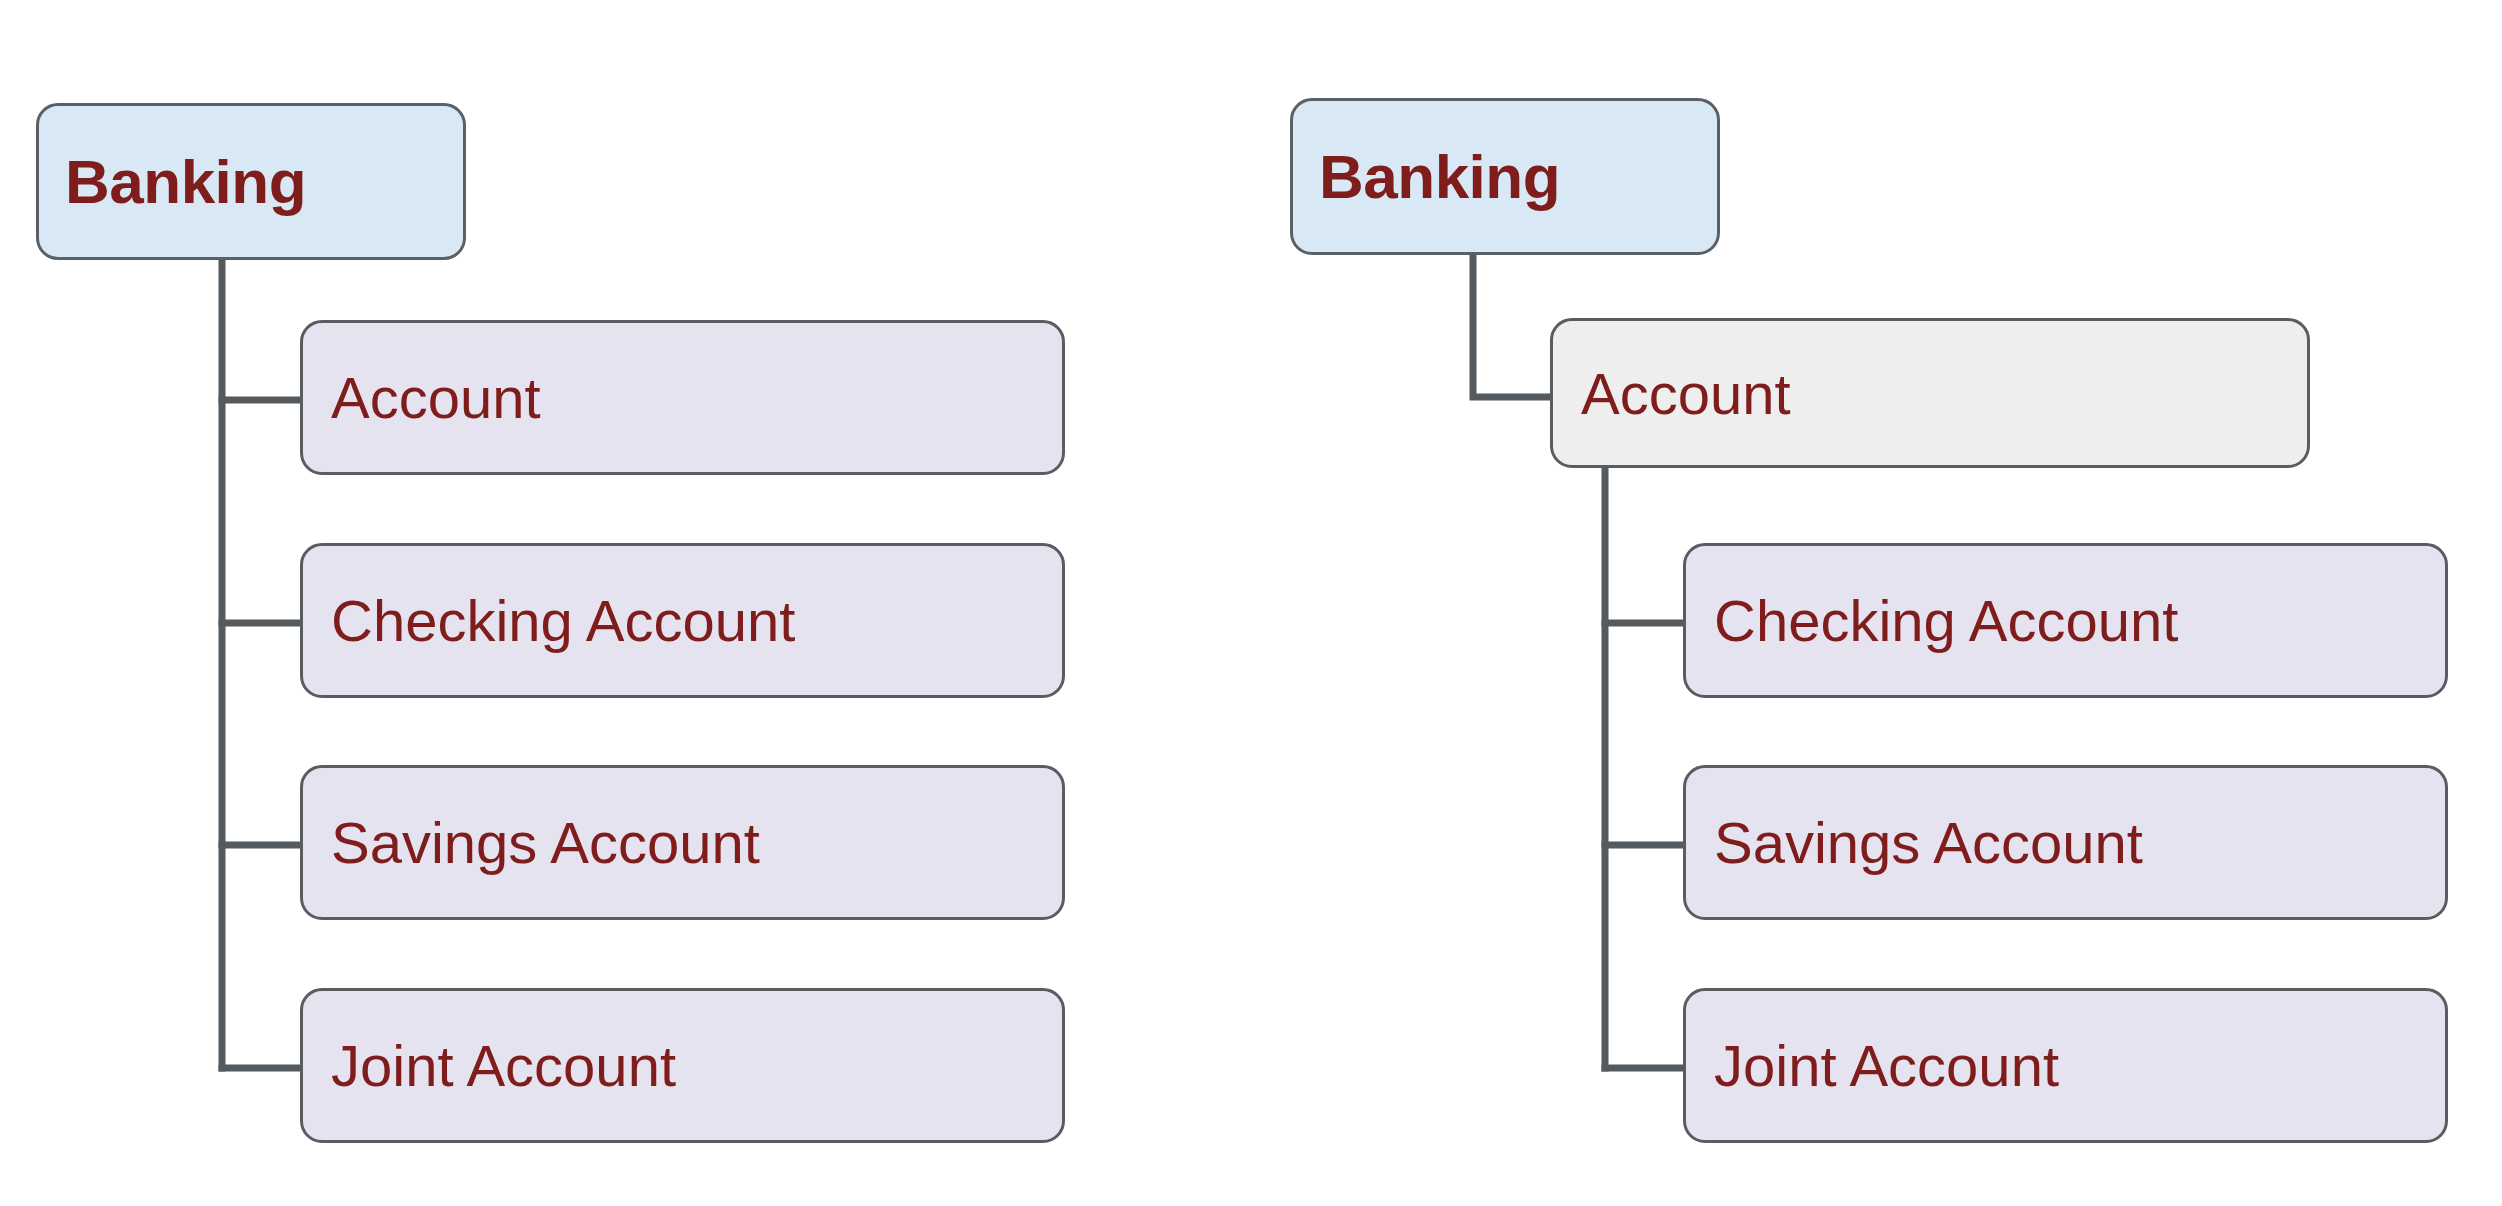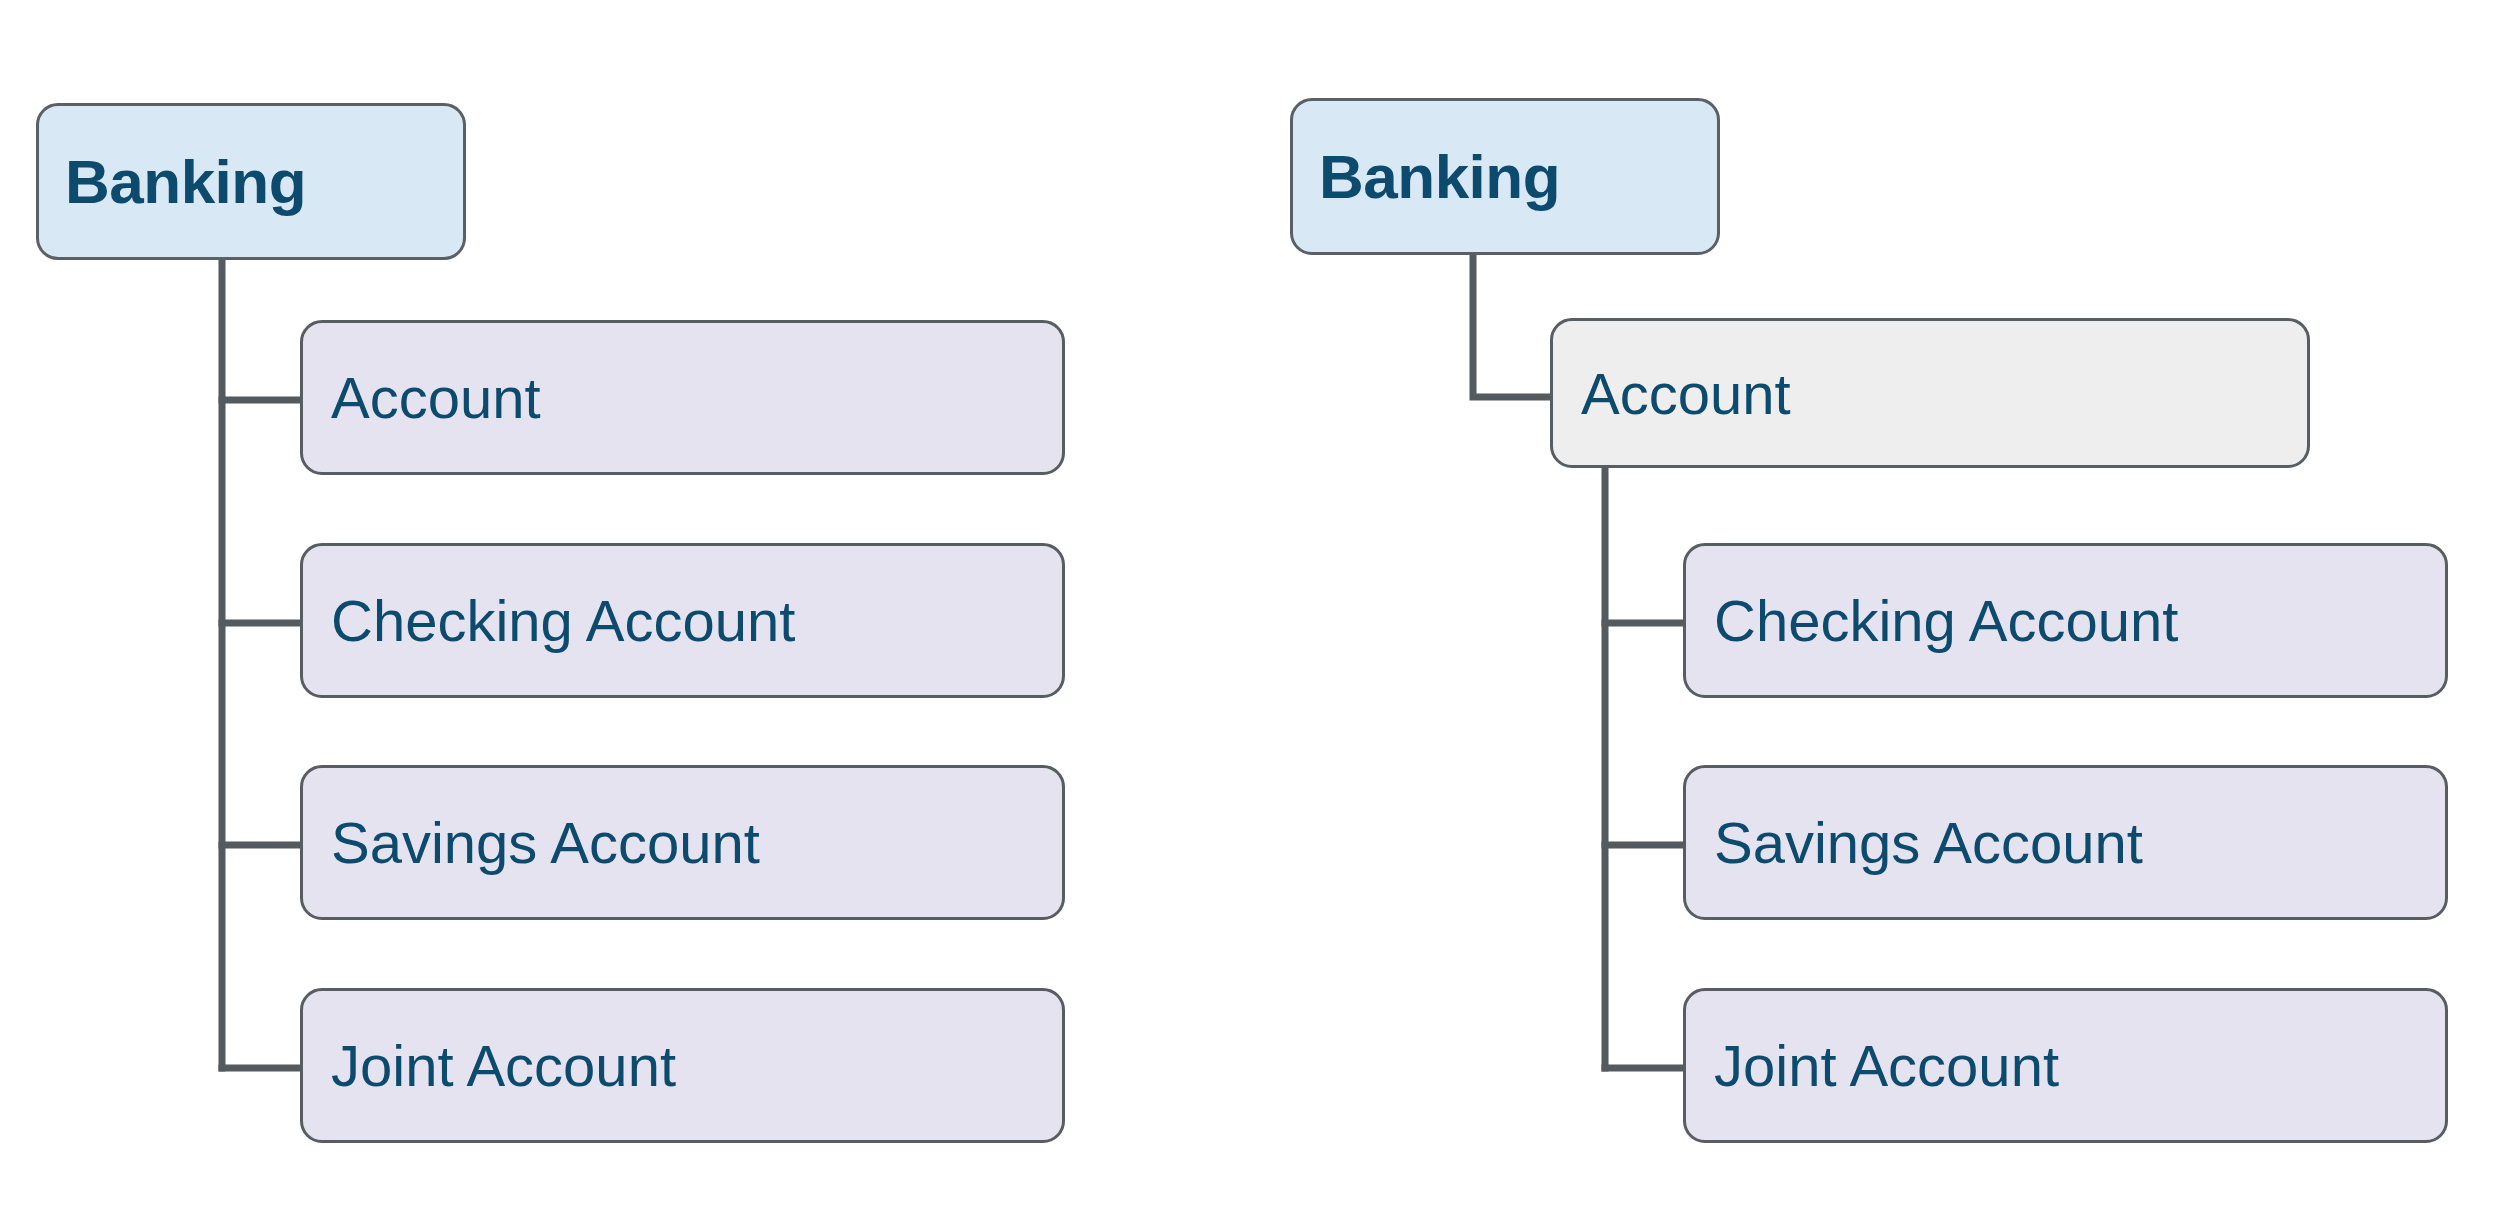--- a/index.html
+++ b/index.html
@@ -36,21 +36,21 @@
   }
 
   
   .node {
     position: absolute;
     box-sizing: border-box;
     border: 3px solid #555a5e;
     border-radius: 22px;
     display: flex;
     align-items: center;
-    color: #0c4a6e;
+    color: #7f1d1d;
     white-space: nowrap;
     overflow: hidden;
   }
   .node .node-label {
     display: block;
   }
 
   .node.root {
     background: #d9e8f5;
     border-color: #5a6066;

